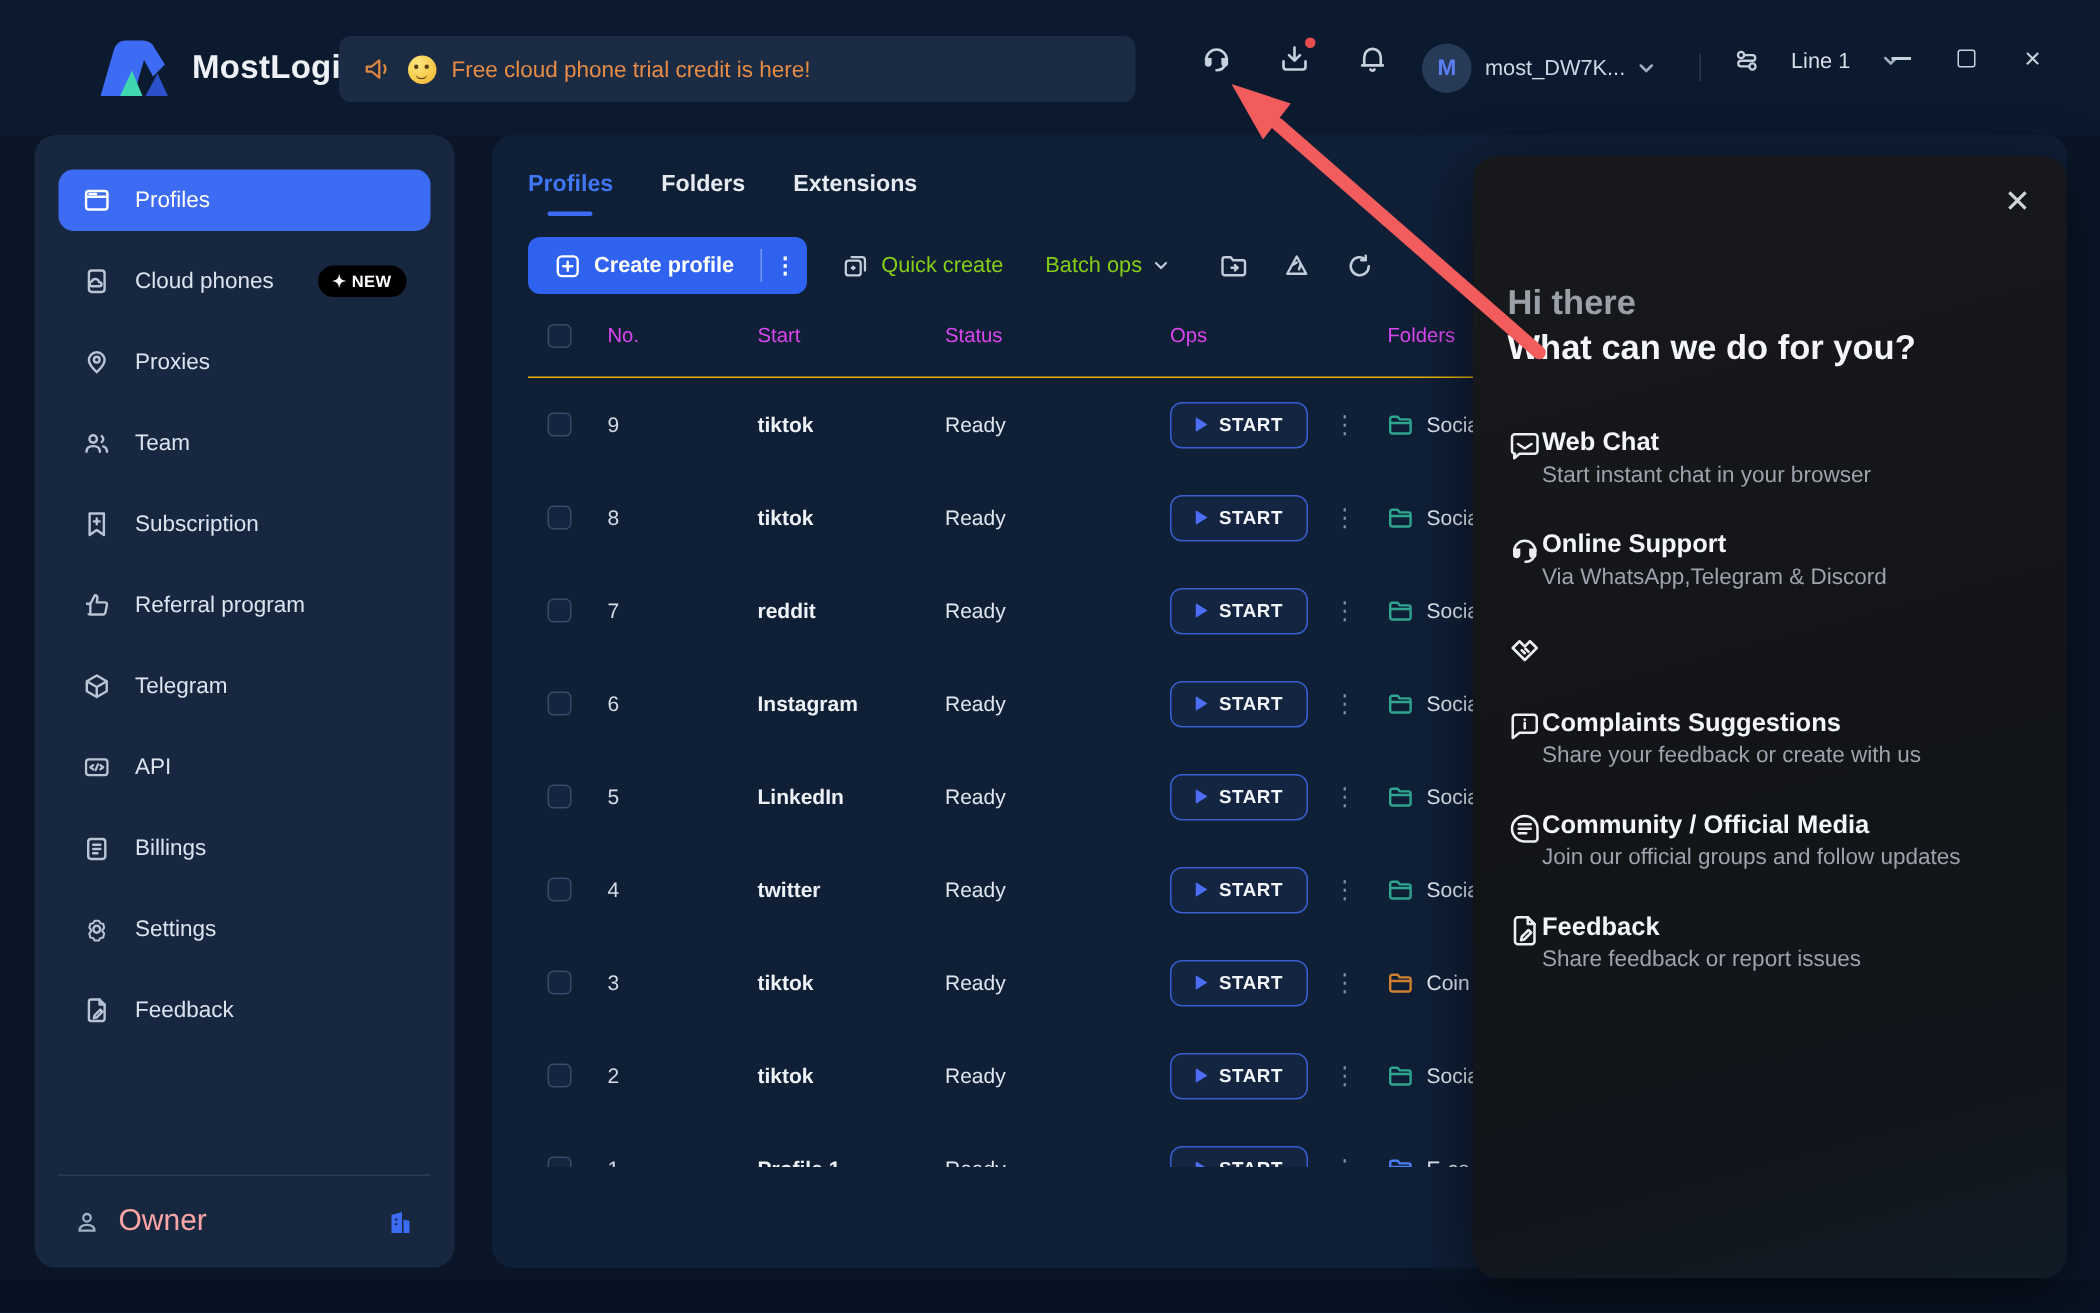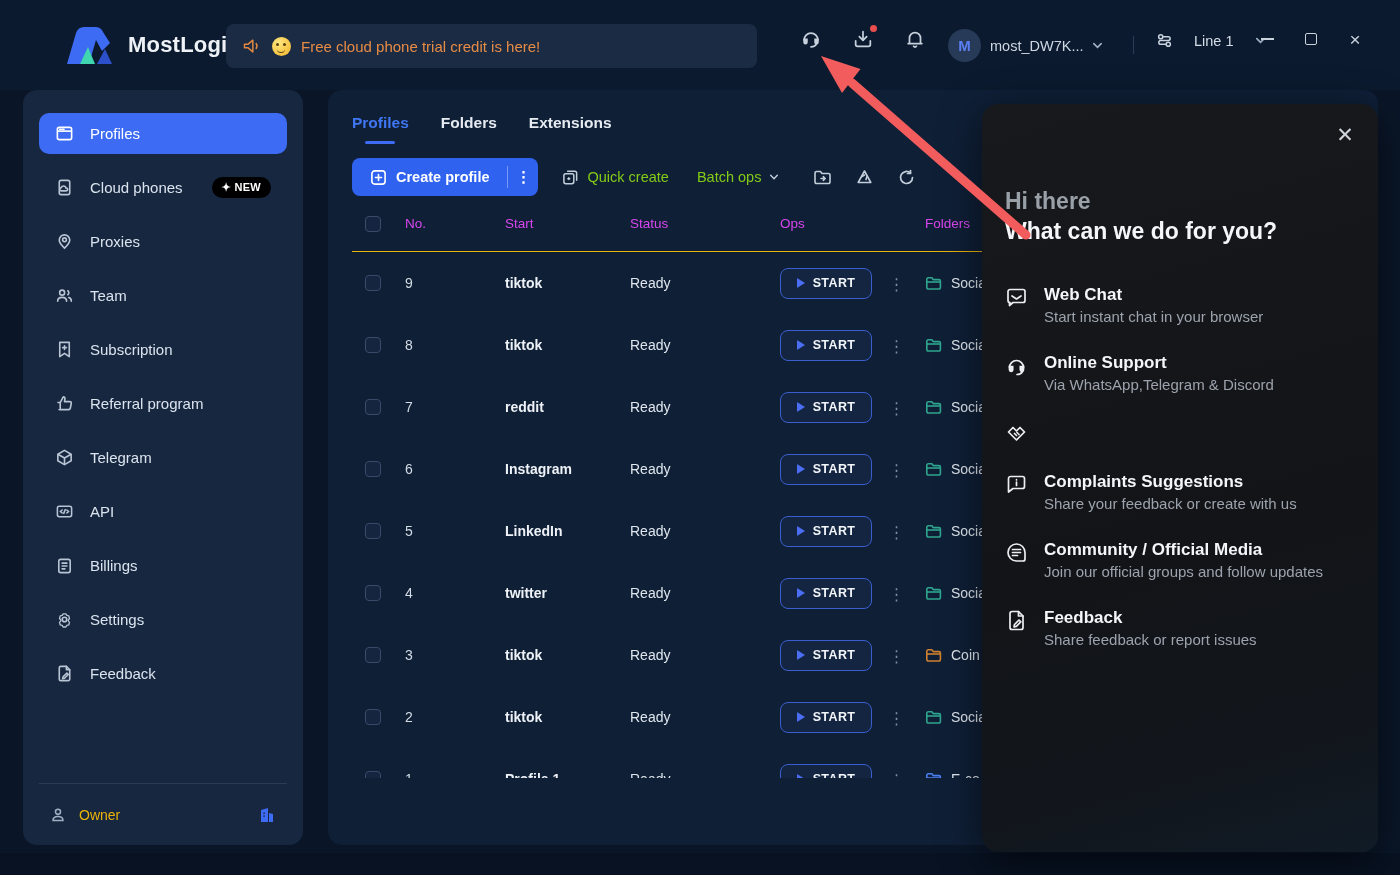--- a/index.html
+++ b/index.html
@@ -59,21 +59,21 @@
                border-radius:10px; padding:0 16px; cursor:pointer; color:#dbe3ee; font-size:15px; }
   .side-item svg { width:19px; height:19px; color:#b9c4d4; flex:0 0 auto; }
   .side-item.active { background:#3d6bf3; color:#ffffff; }
   .side-item.active svg { color:#ffffff; }
   .side-label { white-space:nowrap; }
   .new-badge { margin-left:auto; background:#000000; color:#fff; font-size:11px; font-weight:700;
                border-radius:11px; padding:4px 10px; letter-spacing:.3px; }
   .side-footer { position:absolute; left:16px; right:16px; bottom:0; height:62px;
                  border-top:1px solid #2a3b55; display:flex; align-items:center; gap:12px; padding:0 10px; }
   .side-footer svg.person { width:18px; height:18px; color:#9fb0c4; }
-  .owner-label { color:#eab308; font-size:14px; }
+  .owner-label { color:#fca5a5; font-size:20px; }
   .building-ic { margin-left:auto; width:20px; height:20px; color:#3d6bf3; }
 
   
   .content { position:absolute; left:328px; top:90px; width:1050px; height:755px;
              background:#0f1f36; border-radius:14px; overflow:hidden; }
   .tabs { display:flex; gap:32px; padding:24px 0 0 24px; }
   .tab { font-size:15.5px; font-weight:600; color:#e6ebf2; cursor:pointer; padding-bottom:12px; position:relative; }
   .tab.active { color:#3f76f3; }
   .tab.active:after { content:""; position:absolute; left:50%; transform:translateX(-50%);
                       bottom:0; width:30px; height:3px; border-radius:2px; background:#3d6bf3; }
@@ -118,21 +118,21 @@
 
   
   .panel { position:absolute; left:982px; top:104px; width:396px; height:748px; border-radius:16px;
            background:linear-gradient(165deg,#17191d 0%, #121417 55%, #12161c 85%, #101b26 100%);
            box-shadow:0 10px 40px rgba(0,0,0,.55); padding:28px 28px 0 23px; z-index:10; }
   .panel-close { position:absolute; right:22px; top:20px; width:22px; height:22px; color:#cfd4da;
            font-size:21px; line-height:22px; text-align:center; cursor:pointer; }
   .panel-greet { margin-top:56px; font-size:23px; font-weight:600; color:#9aa0a8; }
   .panel-head { margin-top:3px; font-size:23px; font-weight:700; color:#f4f6f8; }
   .panel-items { margin-top:40px; }
-  .p-item { display:flex; gap:16px; margin-bottom:26px; cursor:pointer; }
+  .p-item { display:flex; margin-bottom:26px; cursor:pointer; }
   .p-ic { width:23px; height:23px; color:#eceef0; flex:0 0 auto; margin-top:1px; }
   .p-ic svg { width:23px; height:23px; display:block; }
   .p-title { font-size:17px; font-weight:700; color:#f4f6f8; }
   .p-sub { margin-top:2px; font-size:15px; color:#9ca3ad; line-height:1.35; max-width:295px; }
 
   
   .arrow-overlay { position:absolute; inset:0; width:1400px; height:875px; z-index:50; pointer-events:none; }
 
   .bottom-strip { position:absolute; left:0; bottom:0; width:1400px; height:22px; background:#081222; }
 </style>

